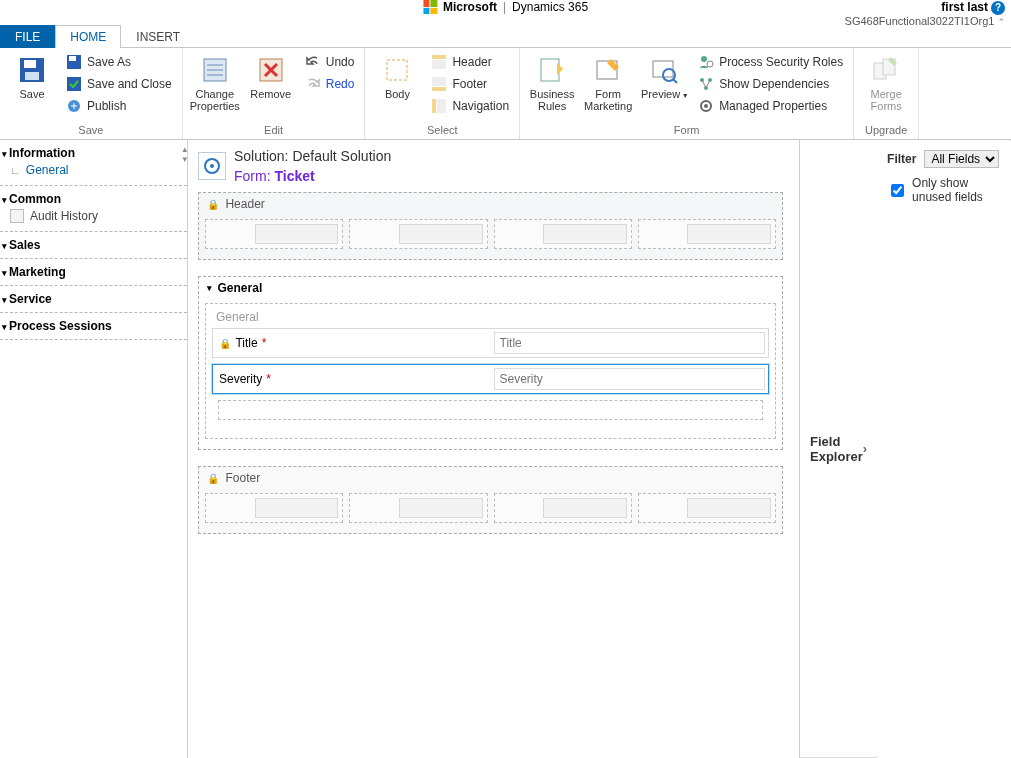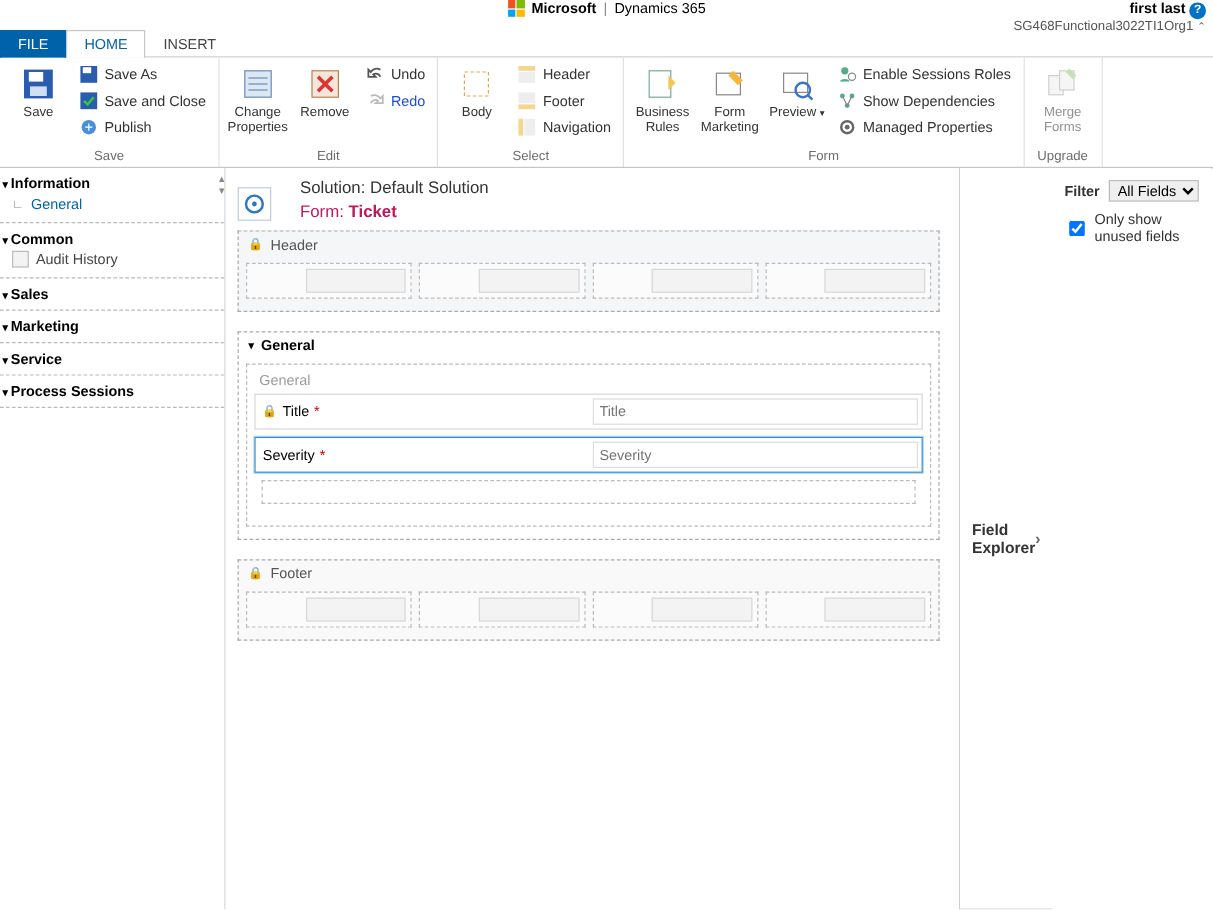--- a/index.html
+++ b/index.html
@@ -46,24 +46,24 @@
 .leftnav{width:188px;border-right:1px solid #d0d0d0;background:#fff;overflow:hidden;position:relative}
 .scrollhint{position:absolute;right:0;top:4px;display:flex;flex-direction:column;gap:2px;color:#888;font-size:9px}
 .navsec{border-bottom:1px dashed #b8b8b8;padding:6px 4px 6px 2px}
 .navsec .hd{font-size:12px;font-weight:700;color:#000}
 .navsec .hd::before{content:"▾ ";font-size:9px;color:#000}
 .navsec .item{display:flex;align-items:center;gap:6px;font-size:12px;color:#0062a9;padding:3px 0 2px 8px;cursor:pointer}
 .navsec .item.hist{color:#444}
 .navsec .item .ic{width:14px;height:14px;display:inline-block;border:1px solid #bbb;background:#f3f3f3}
 
 .canvas{flex:1;background:#fff;overflow:auto;padding:8px 16px 8px 10px;position:relative}
-.canv-head{display:flex;align-items:flex-end;gap:24px;margin-bottom:8px}
+.canv-head{display:flex;align-items:center;gap:8px;margin-bottom:8px}
 .canv-head .icon{width:28px;height:28px;border:1px solid #bcd;display:flex;align-items:center;justify-content:center;color:#0062a9}
 .sol-line{font-size:14px;color:#333}
-.form-line{font-size:14px;color:#be185d;margin-top:4px}
+.form-line{font-size:14px;color:#6d28d9;margin-top:4px}
 .form-line b{font-weight:700}
 
 .section{border:1px dashed #aaa;margin-bottom:16px;position:relative}
 .section .shead{display:flex;align-items:center;gap:6px;font-size:12px;color:#555;padding:4px 8px}
 .lock{color:#c00;font-size:10px}
 .slots{display:flex;gap:6px;padding:4px 6px 10px}
 .slot{flex:1;border:1px dashed #bbb;height:30px;background:#fbfbfb;position:relative}
 .slot::after{content:"";position:absolute;right:4px;top:4px;bottom:4px;width:60%;border:1px solid #d8d8d8;background:#f3f3f3}
 
 .section.general{background:#fff}
@@ -286,21 +286,21 @@
       </div>
       <div class="stack">
         <div class="small-btn">
             <span class="ic">
               <svg width="16" height="16">
                 <circle cx="6" cy="5" r="3" fill="#5a8"></circle>
                 <path d="M2 14c0-3 8-3 8 0" fill="#5a8"></path>
                 <circle cx="12" cy="10" r="3" fill="none" stroke="#888"></circle>
               </svg>
             </span>
-            <span>Enable Sessions Roles</span>
+            <span>Process Security Roles</span>
           </div>
         <div class="small-btn">
             <span class="ic">
               <svg width="16" height="16">
                 <circle cx="4" cy="4" r="2" fill="#5a8"></circle>
                 <circle cx="12" cy="4" r="2" fill="#5a8"></circle>
                 <circle cx="8" cy="12" r="2" fill="#5a8"></circle>
                 <path d="M4 4l4 8 4-8" stroke="#888" fill="none"></path>
               </svg>
             </span>

